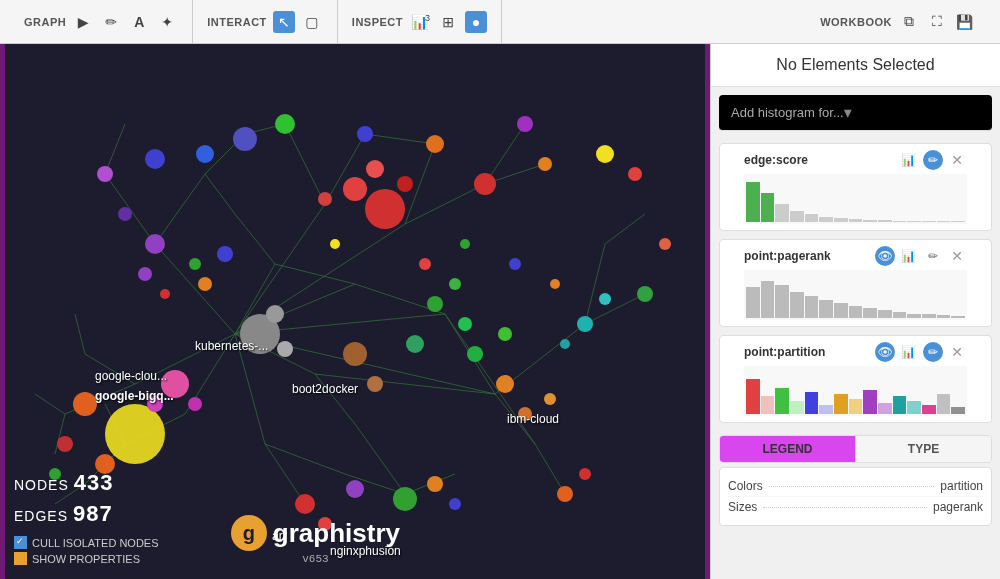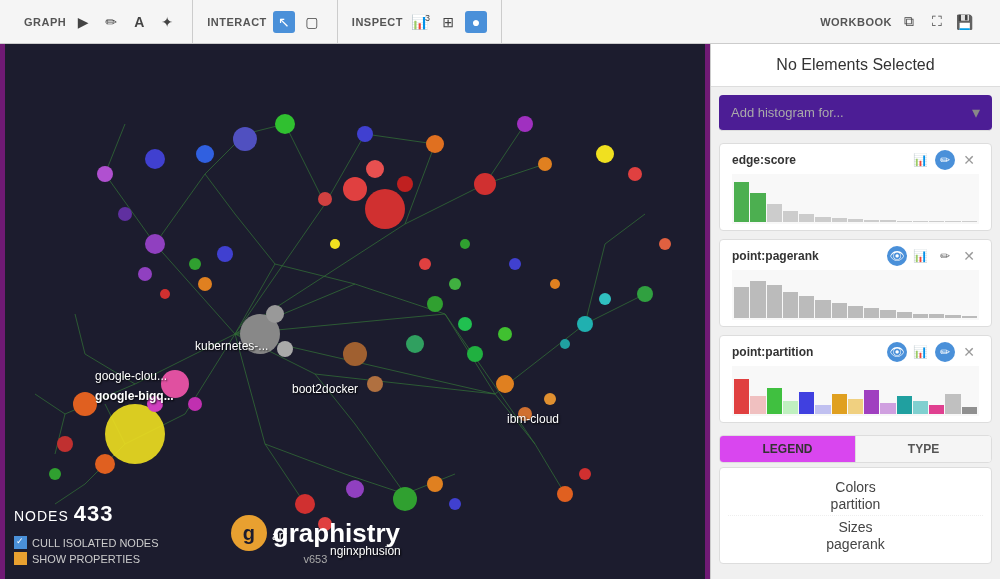--- a/index.html
+++ b/index.html
@@ -132,20 +132,21 @@
       display: flex; align-items: center; justify-content: center;
       font-size: 20px;
       font-weight: bold;
       color: #1c1c2e;
     }
     .logo-version {
       font-size: 11px;
       color: #aaa;
       text-align: right;
       margin-top: 2px;
+      font-family: Liberation Mono, monospace;
     }
 
     
     .right-panel {
       width: 290px;
       background: #f0f0f0;
       border-left: 1px solid #ccc;
       display: flex;
       flex-direction: column;
       overflow-y: auto;
@@ -156,39 +157,39 @@
       padding: 12px;
       font-size: 16px;
       color: #333;
       border-bottom: 1px solid #ddd;
       background: white;
     }
 
     .histogram-add {
       display: flex;
       align-items: center;
-      justify-content: space-between;
+      justify-content: flex-start;
       padding: 8px 12px;
-      background: #4c1d95;
+      background: #000000;
       border-bottom: 1px solid #ddd;
       margin: 8px;
       border-radius: 4px;
       cursor: pointer;
     }
     .histogram-add-text {
       font-size: 13px;
       color: #aaa;
     }
 
     .histogram-card {
       background: white;
       margin: 4px 8px;
       border-radius: 4px;
       border: 1px solid #ddd;
-      padding: 6px 12px;
+      padding: 6px 24px;
     }
     .histogram-card-header {
       display: flex;
       align-items: center;
       justify-content: space-between;
       margin-bottom: 4px;
     }
     .histogram-card-title {
       font-size: 12px;
       font-weight: bold;
@@ -251,24 +252,23 @@
       background: white;
       border: 1px solid #ddd;
       border-radius: 4px;
       padding: 8px;
     }
     .legend-row {
       display: flex;
       justify-content: space-between;
       align-items: center;
       padding: 3px 0;
-      font-size: 14px;
+      font-size: 12px;
       color: #444;
       border-bottom: 1px dotted #eee;
-      flex-direction: column;
     }
     .legend-row:last-child { border-bottom: none; }
     .legend-dots {
       flex: 1;
       border-bottom: 1px dotted #ccc;
       margin: 0 6px;
     }
 
     
     .node-label {
@@ -466,20 +466,24 @@
     <div class="node-label" style="left:292px;top:338px;">boot2docker</div>
     <div class="node-label" style="left:473px;top:368px;margin-left:34px;">ibm-cloud</div>
     <div class="node-label" style="left:272px;top:485px;">arr</div>
     <div class="node-label" style="left:330px;top:500px;">nginxphusion</div>
 
     <div class="stats-overlay">
       <div class="stats-line">
         <span>NODES</span>
         <span class="stat-num">433</span>
       </div>
+      <div class="stats-line">
+        <span>EDGES</span>
+        <span class="stat-num">987</span>
+      </div>
       <div class="stats-checkboxes">
         <div class="stats-checkbox-item">
           <span class="cb checked"></span>
           <span>CULL ISOLATED NODES</span>
         </div>
         <div class="stats-checkbox-item">
           <span class="cb orange"></span>
           <span>SHOW PROPERTIES</span>
         </div>
       </div>

